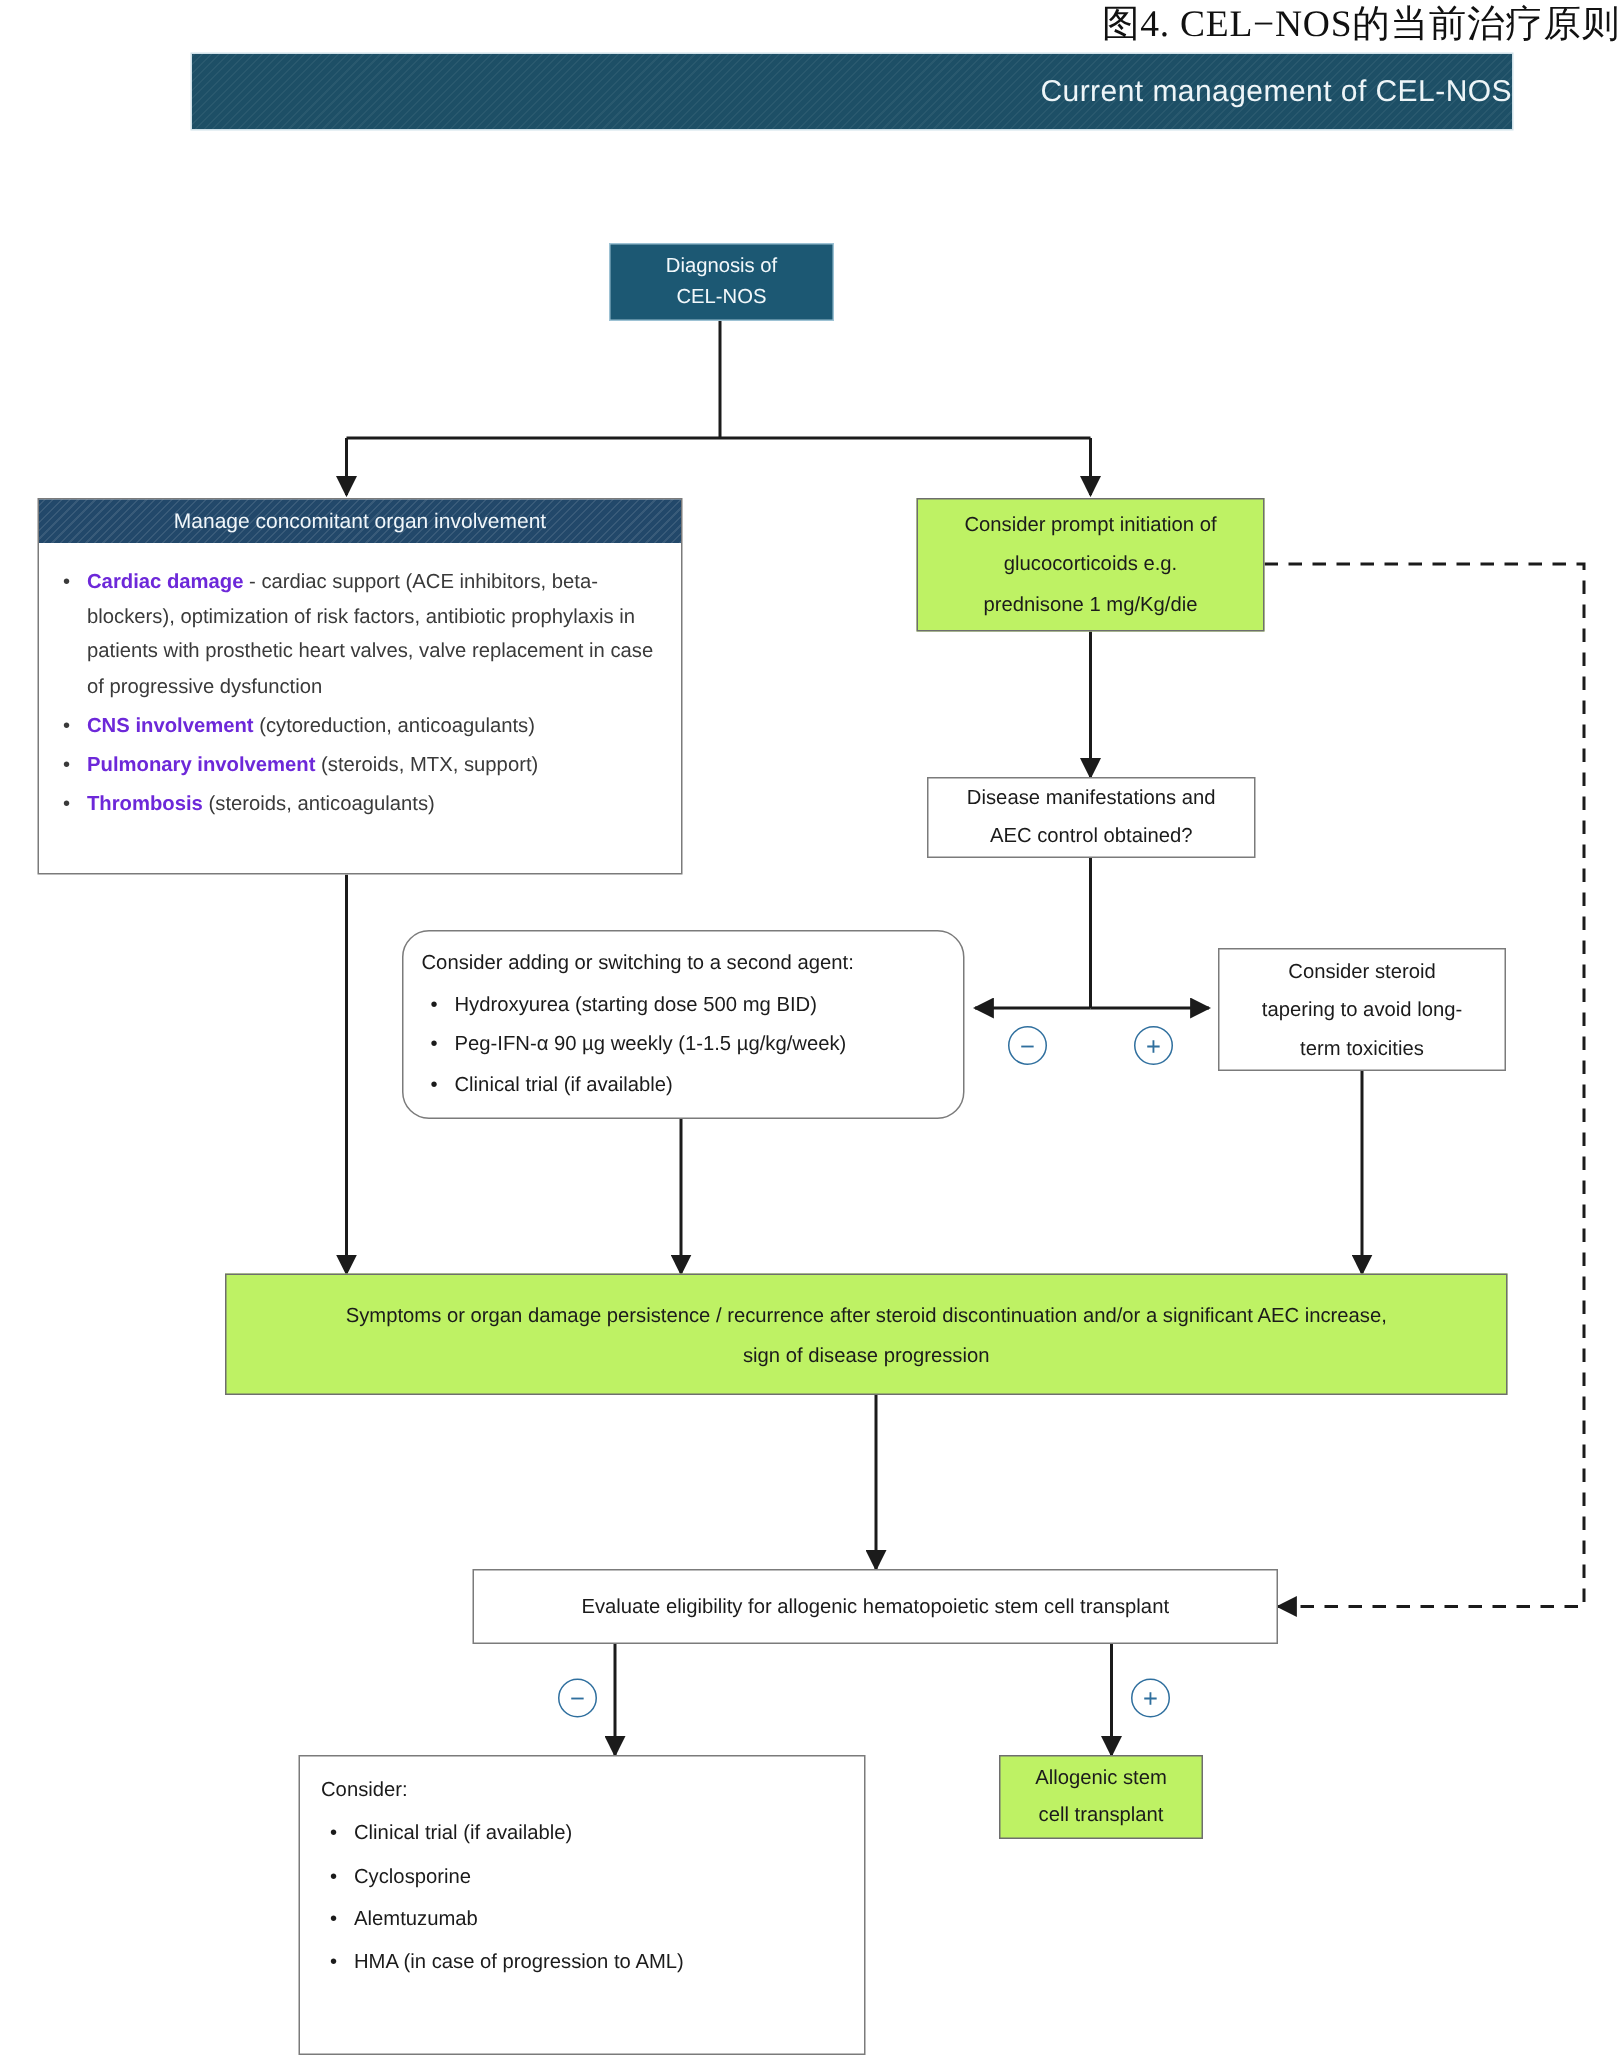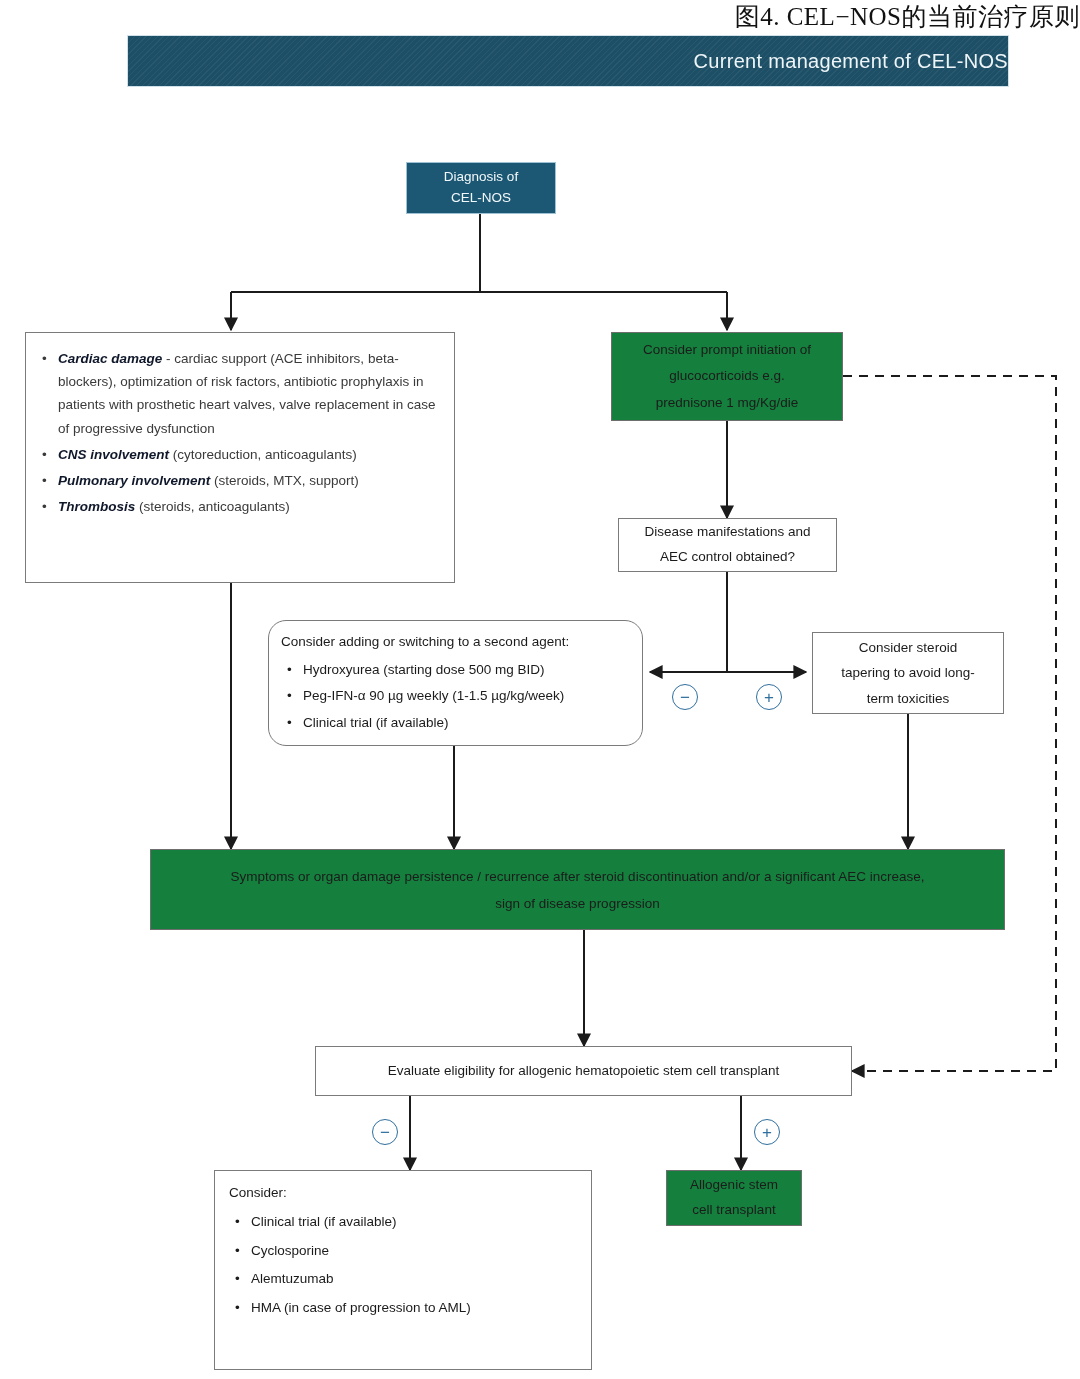--- a/index.html
+++ b/index.html
@@ -75,21 +75,21 @@
     box-sizing: border-box;
     font-size: 13.5px;
     line-height: 1.55;
     color: #1b1b1b;
   }
   .node.bordered {
     border: 1.6px solid #7b7b7b;
     background: #ffffff;
   }
   .node.peach {
-    background: #15803d;
+    background: #bef264;
     border: 1.6px solid #6e6e6e;
   }
   .node.teal {
     background: #1c5873;
     border: 1px solid #9dc2d4;
     color: #f2f8fb;
   }
   .node.centered {
     display: flex;
     flex-direction: column;
@@ -130,21 +130,21 @@
     color: #3a3a3a;
     font-size: 13.5px;
   }
   #organ-list li::before {
     content: "\2022";
     position: absolute;
     left: 6px;
     top: 0;
     color: #3a3a3a;
   }
-  #organ-list b { color: #0f172a; font-weight: bold; font-style: italic; }
+  #organ-list b { color: #6d28d9; font-weight: bold; }
 
   
   .lead-line {
     display: block;
     margin-bottom: 4px;
   }
   ul.bullets {
     list-style: none;
     margin: 0;
     padding: 0;
@@ -155,21 +155,21 @@
     line-height: 1.95;
   }
   ul.bullets li::before {
     content: "\2022";
     position: absolute;
     left: 6px;
     top: 0;
   }
 
   #second-agent-box { padding: 11px 14px 10px 12px; }
-  #consider-box { padding: 12px 14px 14px 14px; margin-left: 15px; }
+  #consider-box { padding: 12px 14px 14px 14px; }
   #consider-box ul.bullets li { line-height: 2.12; }
 
   
   .sign-badge {
     position: absolute;
     width: 26px;
     height: 26px;
     border-radius: 50%;
     border: 1.7px solid #2f6f9e;
     color: #2f6f9e;
@@ -232,20 +232,21 @@
       <path d="M 843 376 L 1056 376 L 1056 1071 L 852 1071" marker-end="url(#arrow-dash)"></path>
     </g>
   </svg>
 
   <div class="node teal centered" id="diagnosis-box" style="left:406px; top:162px; width:150px; height:52px;">
     <span>Diagnosis of</span>
     <span>CEL-NOS</span>
   </div>
 
   <div class="node bordered" id="organ-box" style="left:25px; top:332px; width:430px; height:251px;">
+    <div id="organ-header">Manage concomitant organ involvement</div>
     <ul id="organ-list">
       <li>
         <b>Cardiac damage</b><span> - cardiac support (ACE inhibitors, beta-blockers), optimization of risk factors, antibiotic prophylaxis in patients with prosthetic heart valves, valve replacement in case of progressive dysfunction</span>
       </li>
       <li>
         <b>CNS involvement</b><span> (cytoreduction, anticoagulants)</span>
       </li>
       <li>
         <b>Pulmonary involvement</b><span> (steroids, MTX, support)</span>
       </li>

